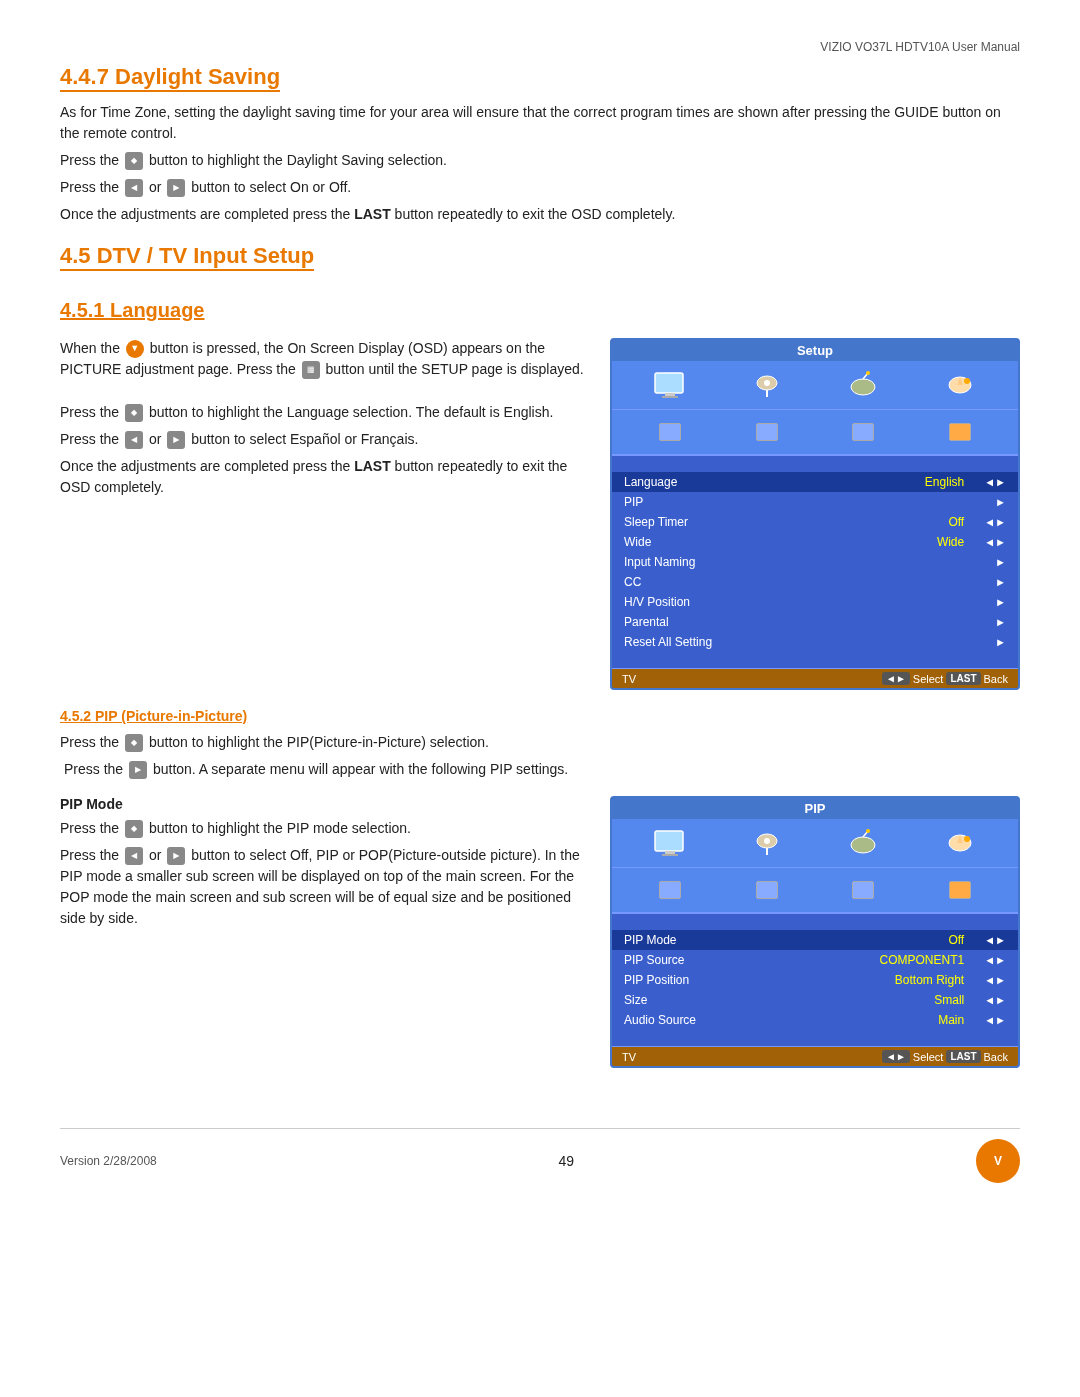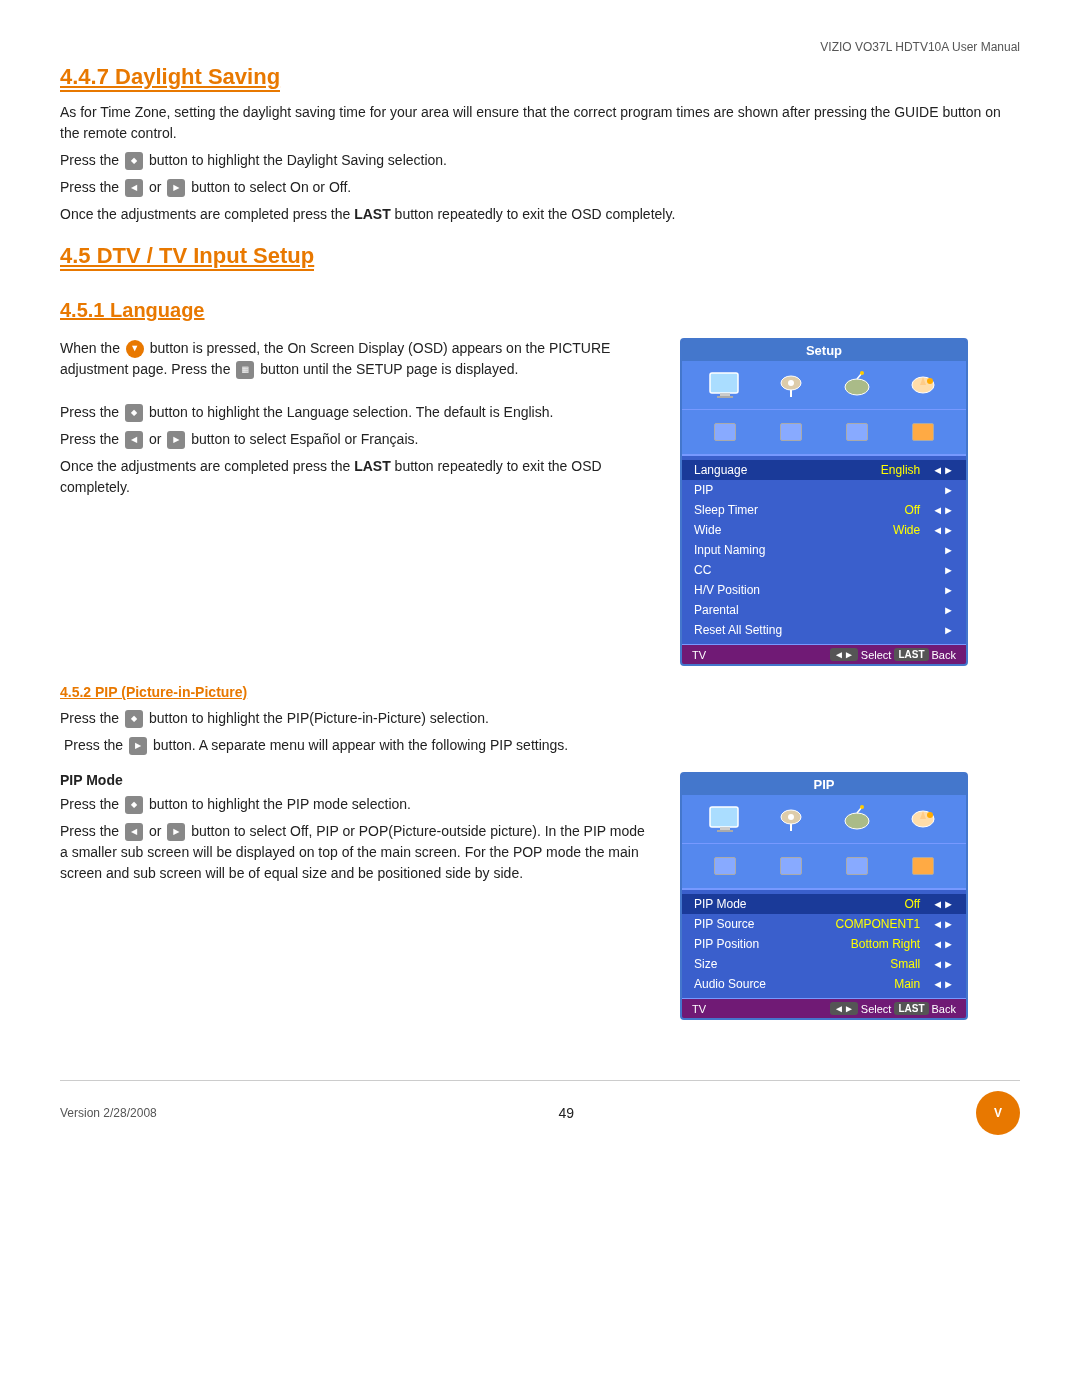--- a/index.html
+++ b/index.html
@@ -22,21 +22,20 @@
       margin-bottom: 10px;
     }
     h2.section-title {
       color: #e87800;
       font-size: 22px;
       font-family: Arial, sans-serif;
       font-weight: bold;
       border-bottom: 2px solid #e87800;
       display: inline-block;
       margin-bottom: 10px;
-      text-decoration: underline;
     }
     h3.subsection-title {
       color: #e87800;
       font-size: 20px;
       font-family: Arial, sans-serif;
       font-weight: bold;
       text-decoration: underline;
       margin-bottom: 16px;
     }
     h4.subsubsection-title {
@@ -58,21 +57,21 @@
       display: flex;
       gap: 24px;
       align-items: flex-start;
       margin-bottom: 10px;
     }
     .two-col .text-col { flex: 1; }
     .two-col .img-col { flex: 0 0 340px; }
 
     
     .osd-screen {
-      width: 288px;
+      width: 410px;
       border: 2px solid #4477cc;
       border-radius: 4px;
       background: #3a5fcc;
       overflow: hidden;
       font-size: 13px;
     }
     .osd-title-bar {
       background: #4477cc;
       color: #fff;
       text-align: center;
@@ -98,42 +97,42 @@
     .osd-icons-row2 {
       display: flex;
       align-items: center;
       justify-content: space-around;
       background: #5588ee;
       padding: 4px 10px;
       border-bottom: 2px solid #7799ff;
     }
     .osd-menu-items {
       background: #3a5fcc;
-      padding: 4px 0;
+      padding: 16px 0;
     }
     .osd-menu-row {
       display: flex;
       justify-content: space-between;
       align-items: center;
       padding: 3px 12px;
       color: #fff;
       font-size: 12px;
     }
     .osd-menu-row.highlighted {
       background: #1a3a99;
     }
     .osd-menu-row .row-label { color: #fff; }
-    .osd-menu-row .row-value { color: #ffff00; display: flex; align-items: center; gap: 12px; }
+    .osd-menu-row .row-value { color: #ffff00; display: flex; align-items: center; gap: 20px; }
     .osd-menu-row .arrow { color: #fff; font-size: 11px; }
     .osd-footer {
       display: flex;
       justify-content: space-between;
       align-items: center;
       padding: 3px 10px;
-      background: #701a75;
+      background: #a16207;
       border-top: 1px solid #7799ff;
     }
     .osd-footer-left { color: #fff; font-size: 11px; }
     .osd-footer-right { color: #fff; font-size: 11px; display: flex; align-items: center; gap: 3px; }
     .kbd-badge {
       background: #555;
       color: #fff;
       border-radius: 3px;
       padding: 1px 4px;
       font-size: 10px;

